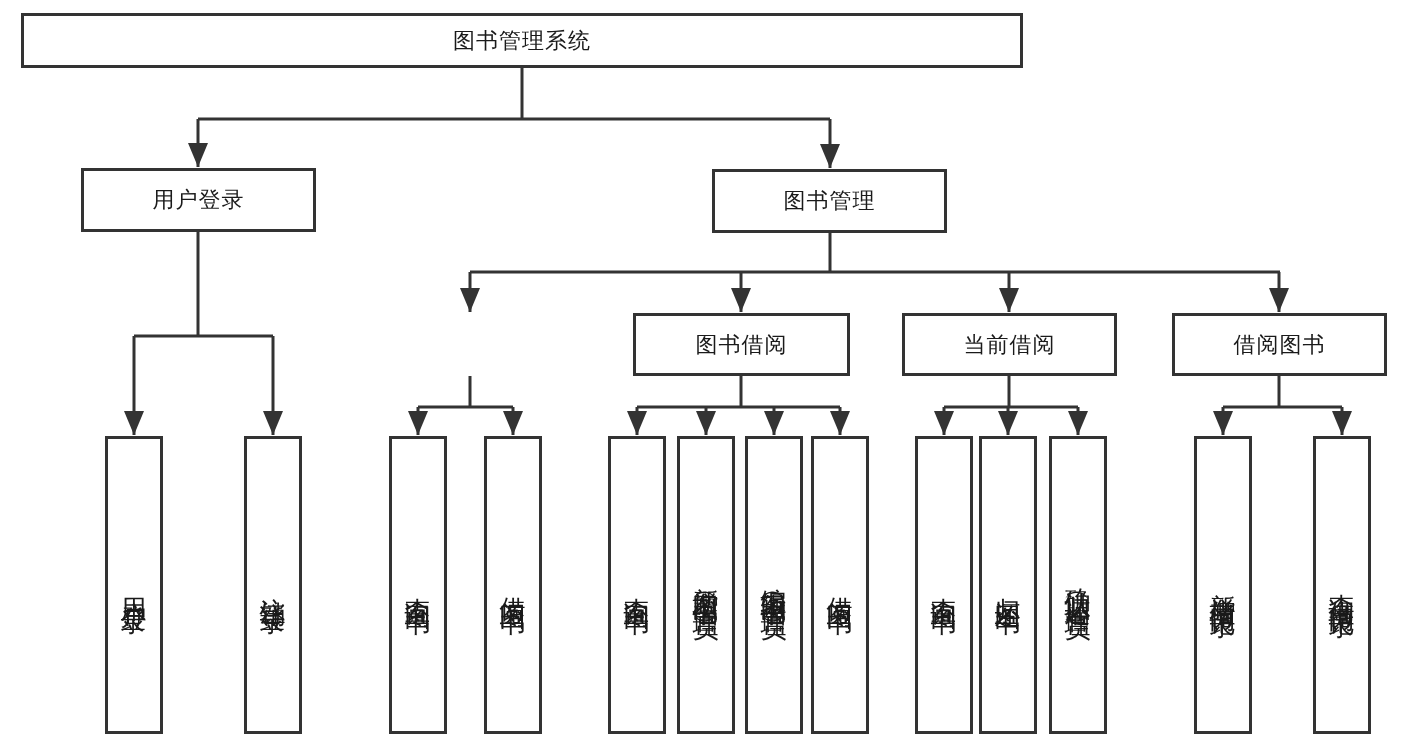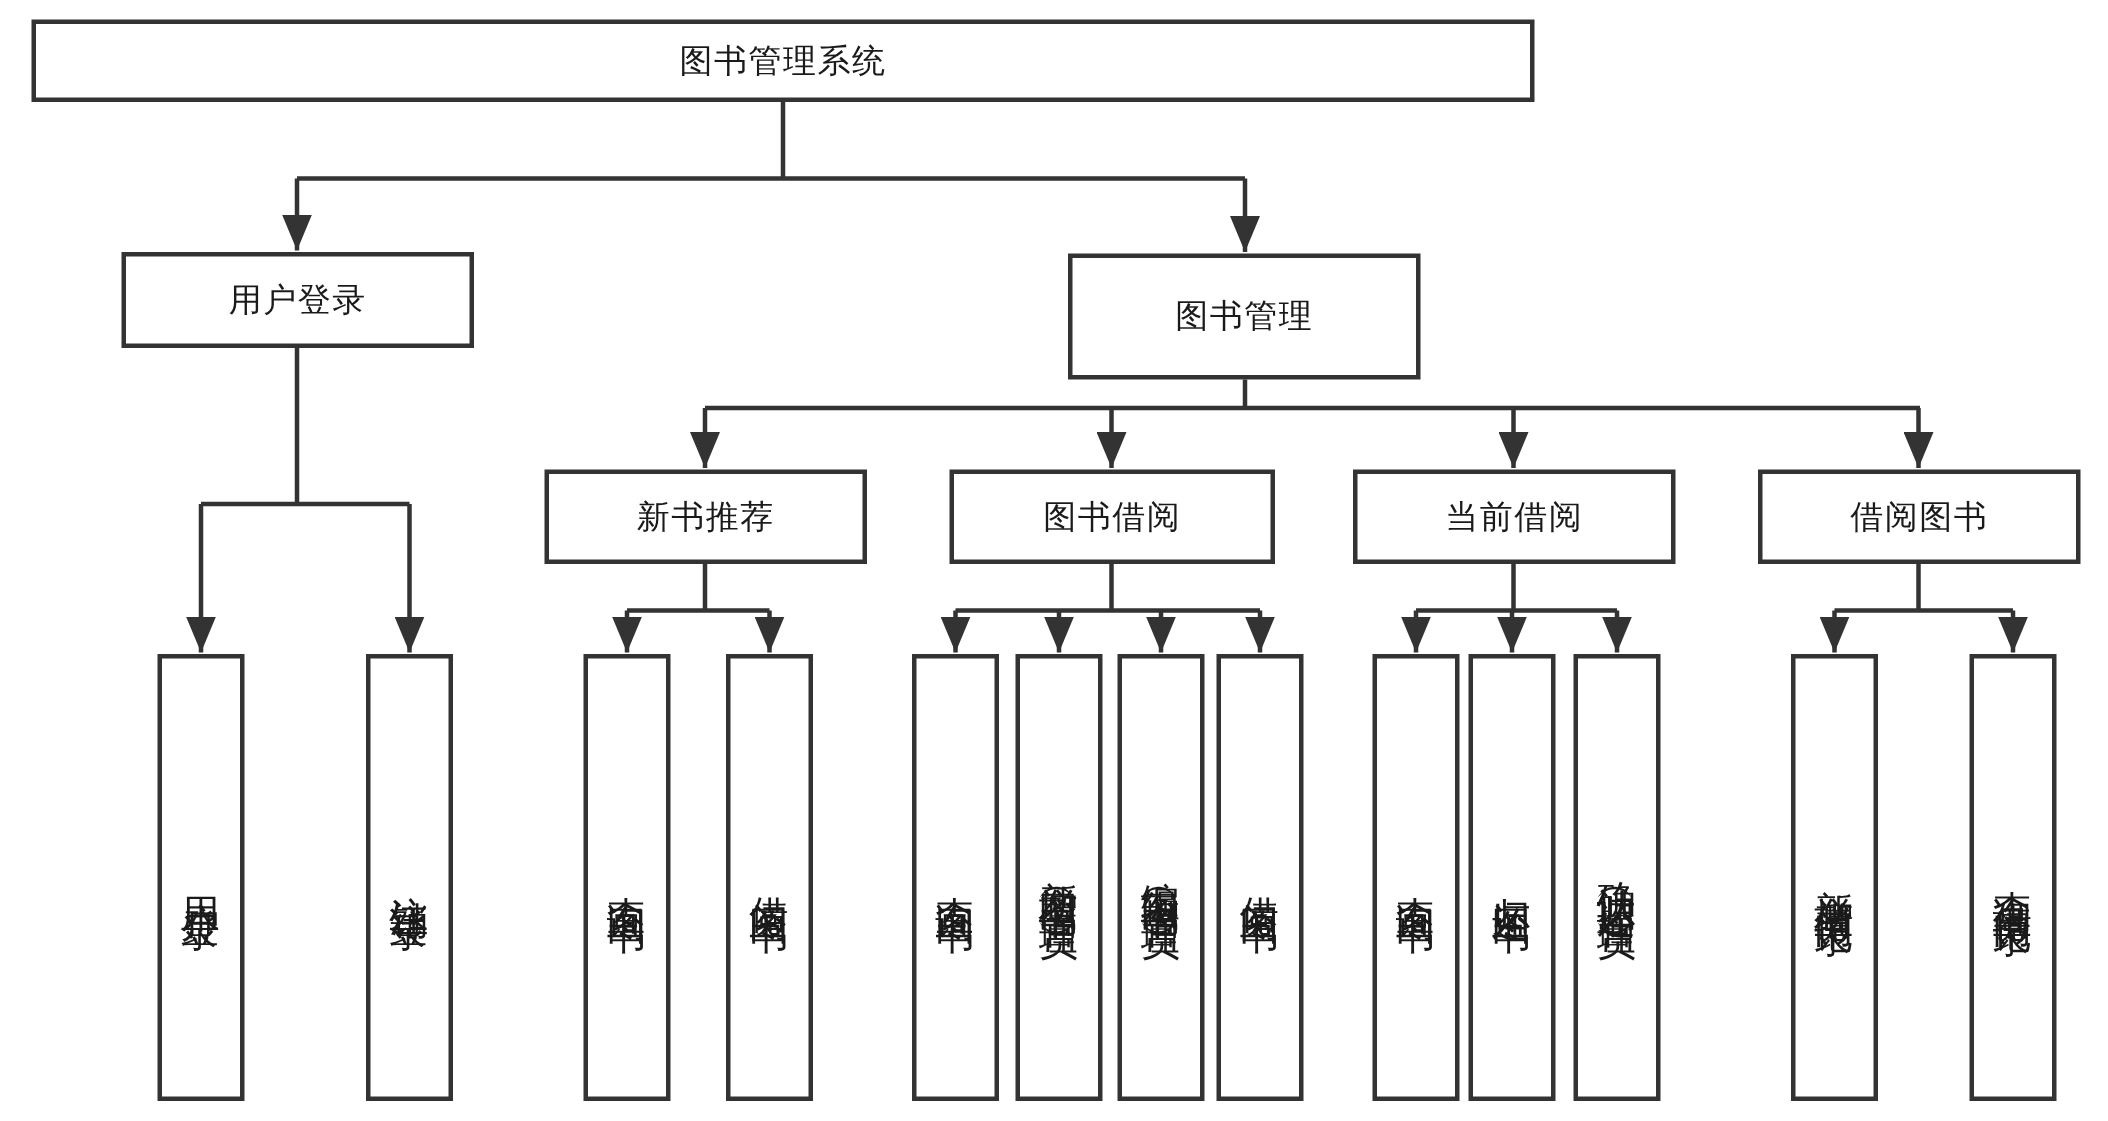--- a/index.html
+++ b/index.html
@@ -31,21 +31,21 @@
     writing-mode:vertical-rl;
     text-orientation:mixed;
     font-size:26px;
     letter-spacing:4px;
     line-height:1;
   }
   
   .n-root{left:21px;top:13px;width:1002px;height:55px;}
   
   .n-user-login{left:81px;top:168px;width:235px;height:64px;}
-  .n-book-mgmt{left:712px;top:169px;width:235px;height:84px;}
+  .n-book-mgmt{left:712px;top:169px;width:235px;height:64px;}
   
   .n-l3{top:313px;height:63px;width:215px;}
   .n-new-book{left:363px;}
   .n-book-borrow{left:633px;width:217px;}
   .n-current-borrow{left:902px;}
   .n-borrow-records{left:1172px;}
   
   .leaf{top:436px;width:58px;height:298px;}
   .lf-user-login{left:105px;}
   .lf-logout{left:244px;}
@@ -129,23 +129,20 @@
     <span>图书管理系统</span>
   </div>
 
   <div class="node h-box n-user-login">
     <span>用户登录</span>
   </div>
   <div class="node h-box n-book-mgmt">
     <span>图书管理</span>
   </div>
 
-  <div class="node h-box n-l3 n-new-book">
-    <span>新书推荐</span>
-  </div>
   <div class="node h-box n-l3 n-book-borrow">
     <span>图书借阅</span>
   </div>
   <div class="node h-box n-l3 n-current-borrow">
     <span>当前借阅</span>
   </div>
   <div class="node h-box n-l3 n-borrow-records">
     <span>借阅图书</span>
   </div>
 

